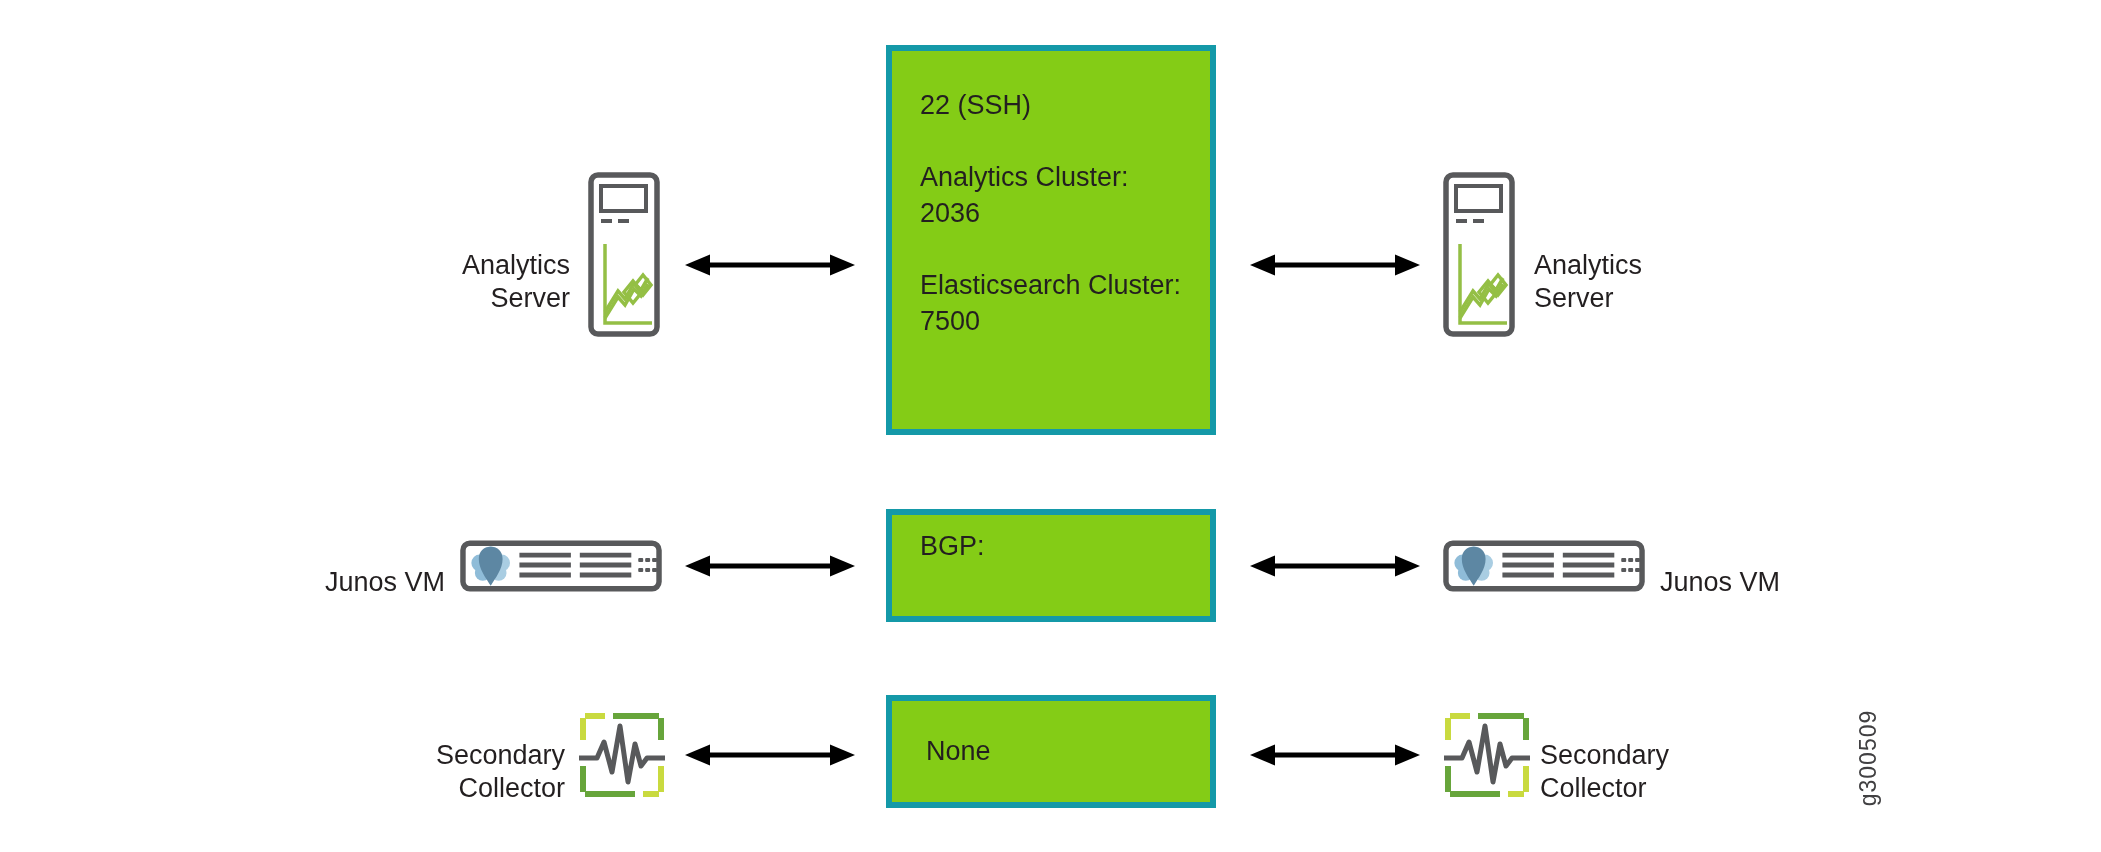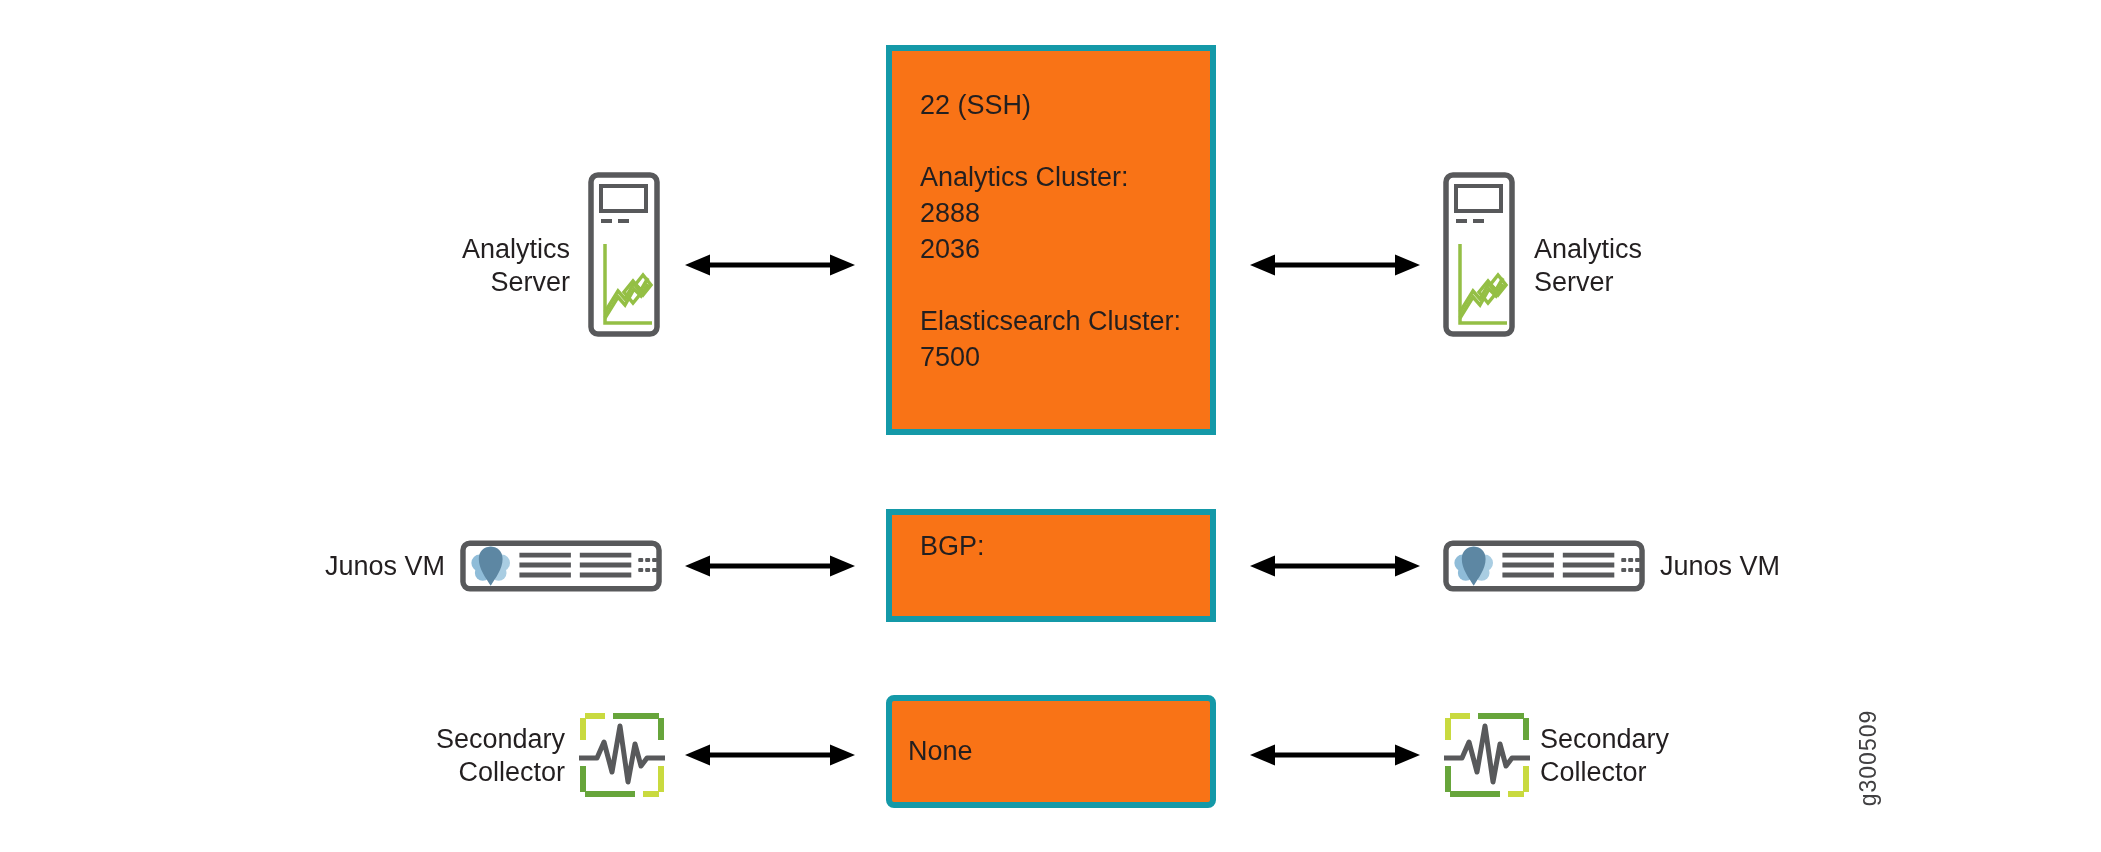--- a/index.html
+++ b/index.html
@@ -7,31 +7,31 @@
     --collector-yellow-green:#c9da3f; --collector-dark-green:#67a53b;
     --junos-light-blue:#a9cde2; --junos-mid-blue:#8fbcd8; --junos-dark-blue:#5d87a3;
     --arrow-black:#000000; --text-color:#231f20; --watermark-gray:#414042;
   }
   html,body{margin:0;padding:0;background:#ffffff;}
   .canvas{
     position:relative;width:2101px;height:852px;background:#ffffff;overflow:hidden;
     font-family:"Liberation Sans",sans-serif;color:var(--text-color);
   }
   .abs{position:absolute;}
-  .label{font-size:27px;line-height:33px;white-space:nowrap;transform:translateY(-50%);}
+  .label{font-size:27px;line-height:33px;white-space:nowrap;transform:translateY(-50%);margin-top:16px;}
   .label.right-align{text-align:right;}
   .label.left-align{text-align:left;}
   .port-box{
-    position:absolute;box-sizing:border-box;background:#f97316;
+    position:absolute;box-sizing:border-box;background:#84cc16;
     border:6px solid var(--accent-teal);
   }
   .box-line{font-size:27px;line-height:36px;min-height:36px;white-space:nowrap;}
   .pad-r1{padding:36px 14px 0 28px;}
   .pad-r2{padding:13px 12px 0 28px;}
-  .pad-r3{padding:32px 14px 0 16px;border-radius:8px;}
+  .pad-r3{padding:32px 14px 0 34px;}
   svg{display:block;overflow:visible;}
   .srv-stroke{fill:#ffffff;stroke:var(--device-gray);}
   .srv-stroke-nf{fill:none;stroke:var(--device-gray);}
   .green-nf{fill:none;stroke:var(--chart-green);}
   .arrow-line{stroke:var(--arrow-black);stroke-width:5;}
   .arrow-head{fill:var(--arrow-black);}
   .petal-a{fill:var(--junos-light-blue);}
   .petal-b{fill:var(--junos-mid-blue);}
   .drop{fill:var(--junos-dark-blue);}
   .bar{stroke:var(--device-gray);stroke-width:5;}
@@ -72,21 +72,20 @@
       <line class="arrow-line" x1="18" y1="13" x2="152" y2="13"></line>
       <polygon class="arrow-head" points="0,13 25,2.5 25,23.5"></polygon>
       <polygon class="arrow-head" points="170,13 145,2.5 145,23.5"></polygon>
     </svg>
   </div>
 
   <div class="port-box pad-r1" style="left:886px;top:45px;width:330px;height:390px;">
     <div class="box-line">22 (SSH)</div>
     <div class="box-line"></div>
     <div class="box-line">Analytics Cluster:</div>
-    <div class="box-line">2888</div>
     <div class="box-line">2036</div>
     <div class="box-line"></div>
     <div class="box-line">Elasticsearch Cluster:</div>
     <div class="box-line">7500</div>
   </div>
 
   <div class="abs" style="left:1250px;top:252px;width:170px;height:26px;">
     <svg width="170" height="26" viewBox="0 0 170 26">
       <line class="arrow-line" x1="18" y1="13" x2="152" y2="13"></line>
       <polygon class="arrow-head" points="0,13 25,2.5 25,23.5"></polygon>

